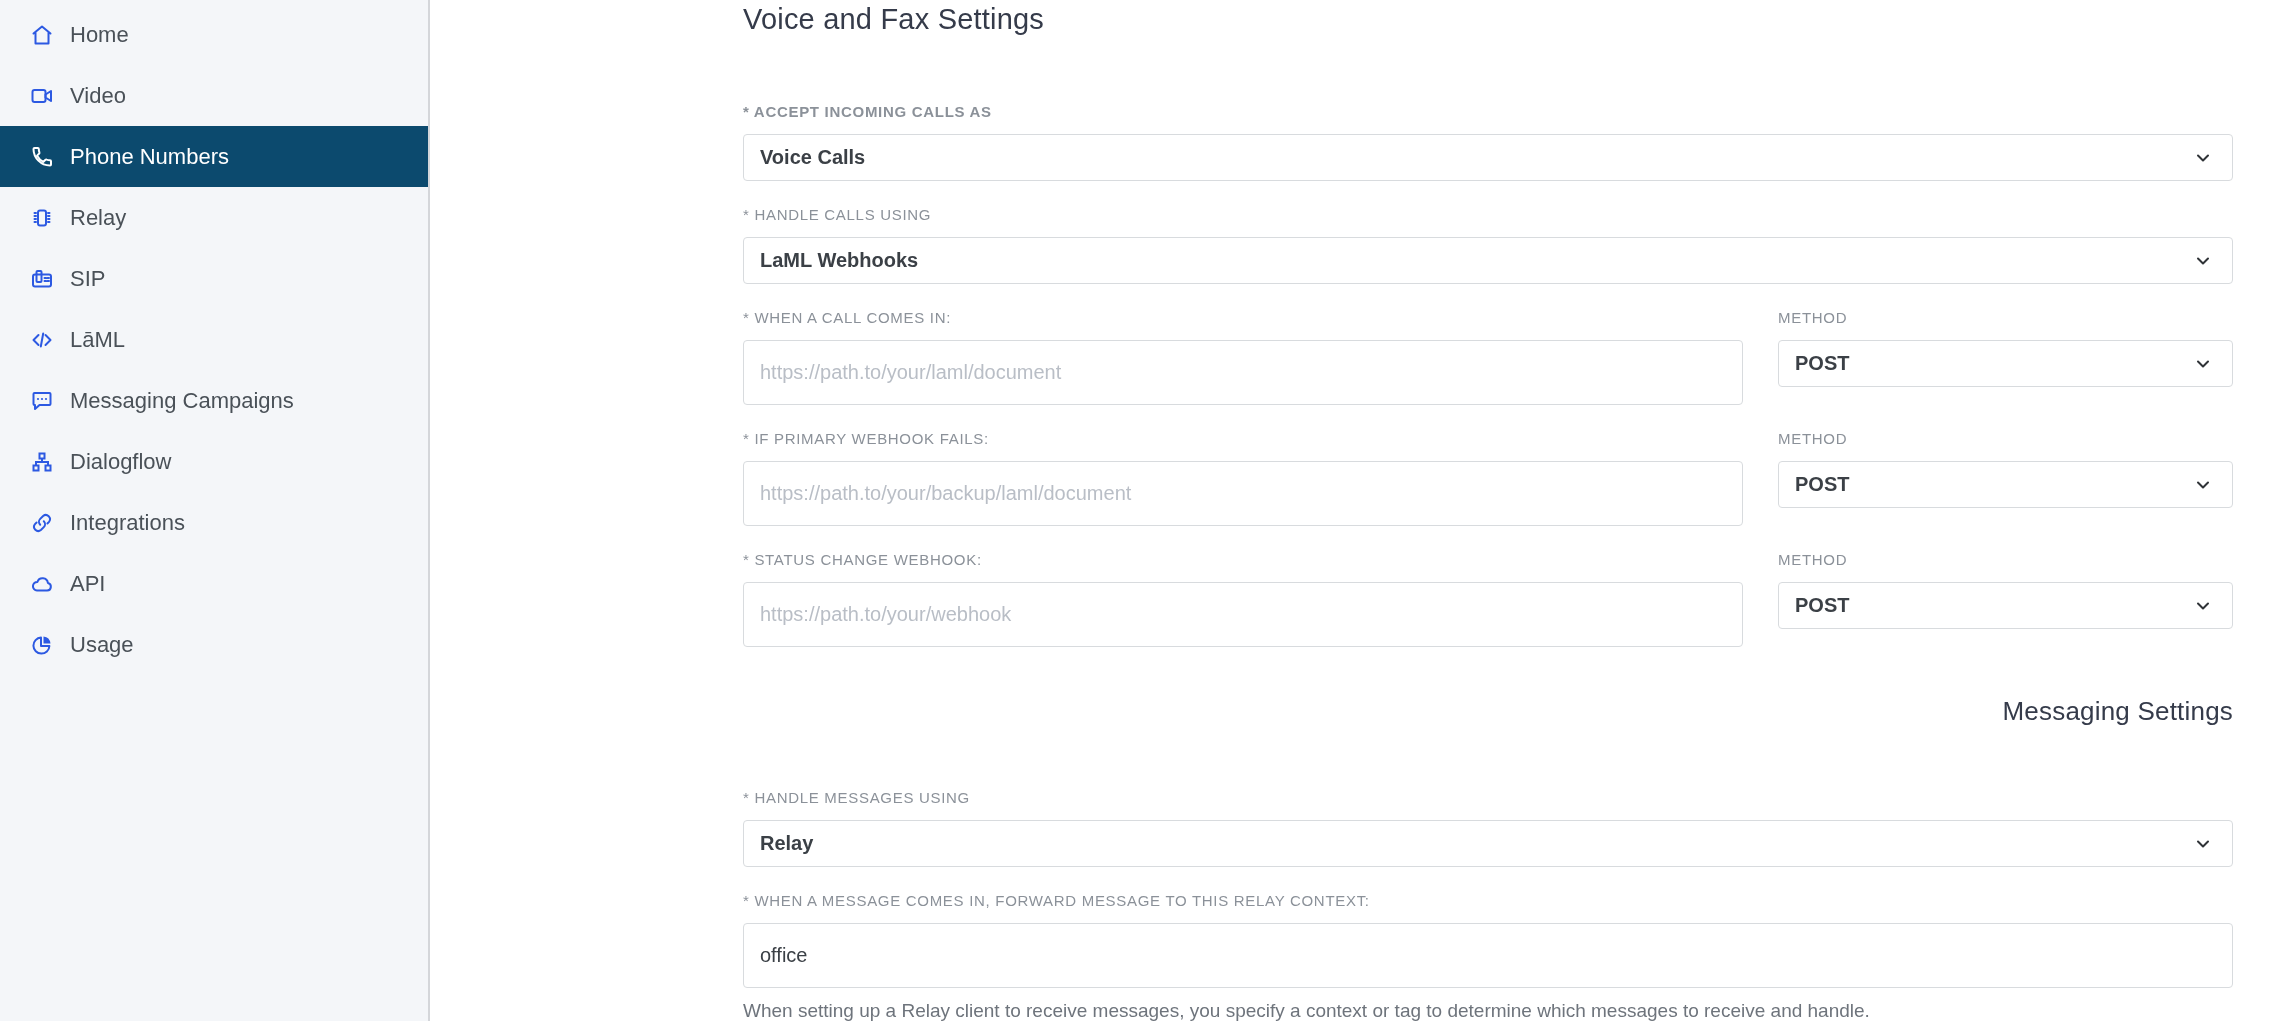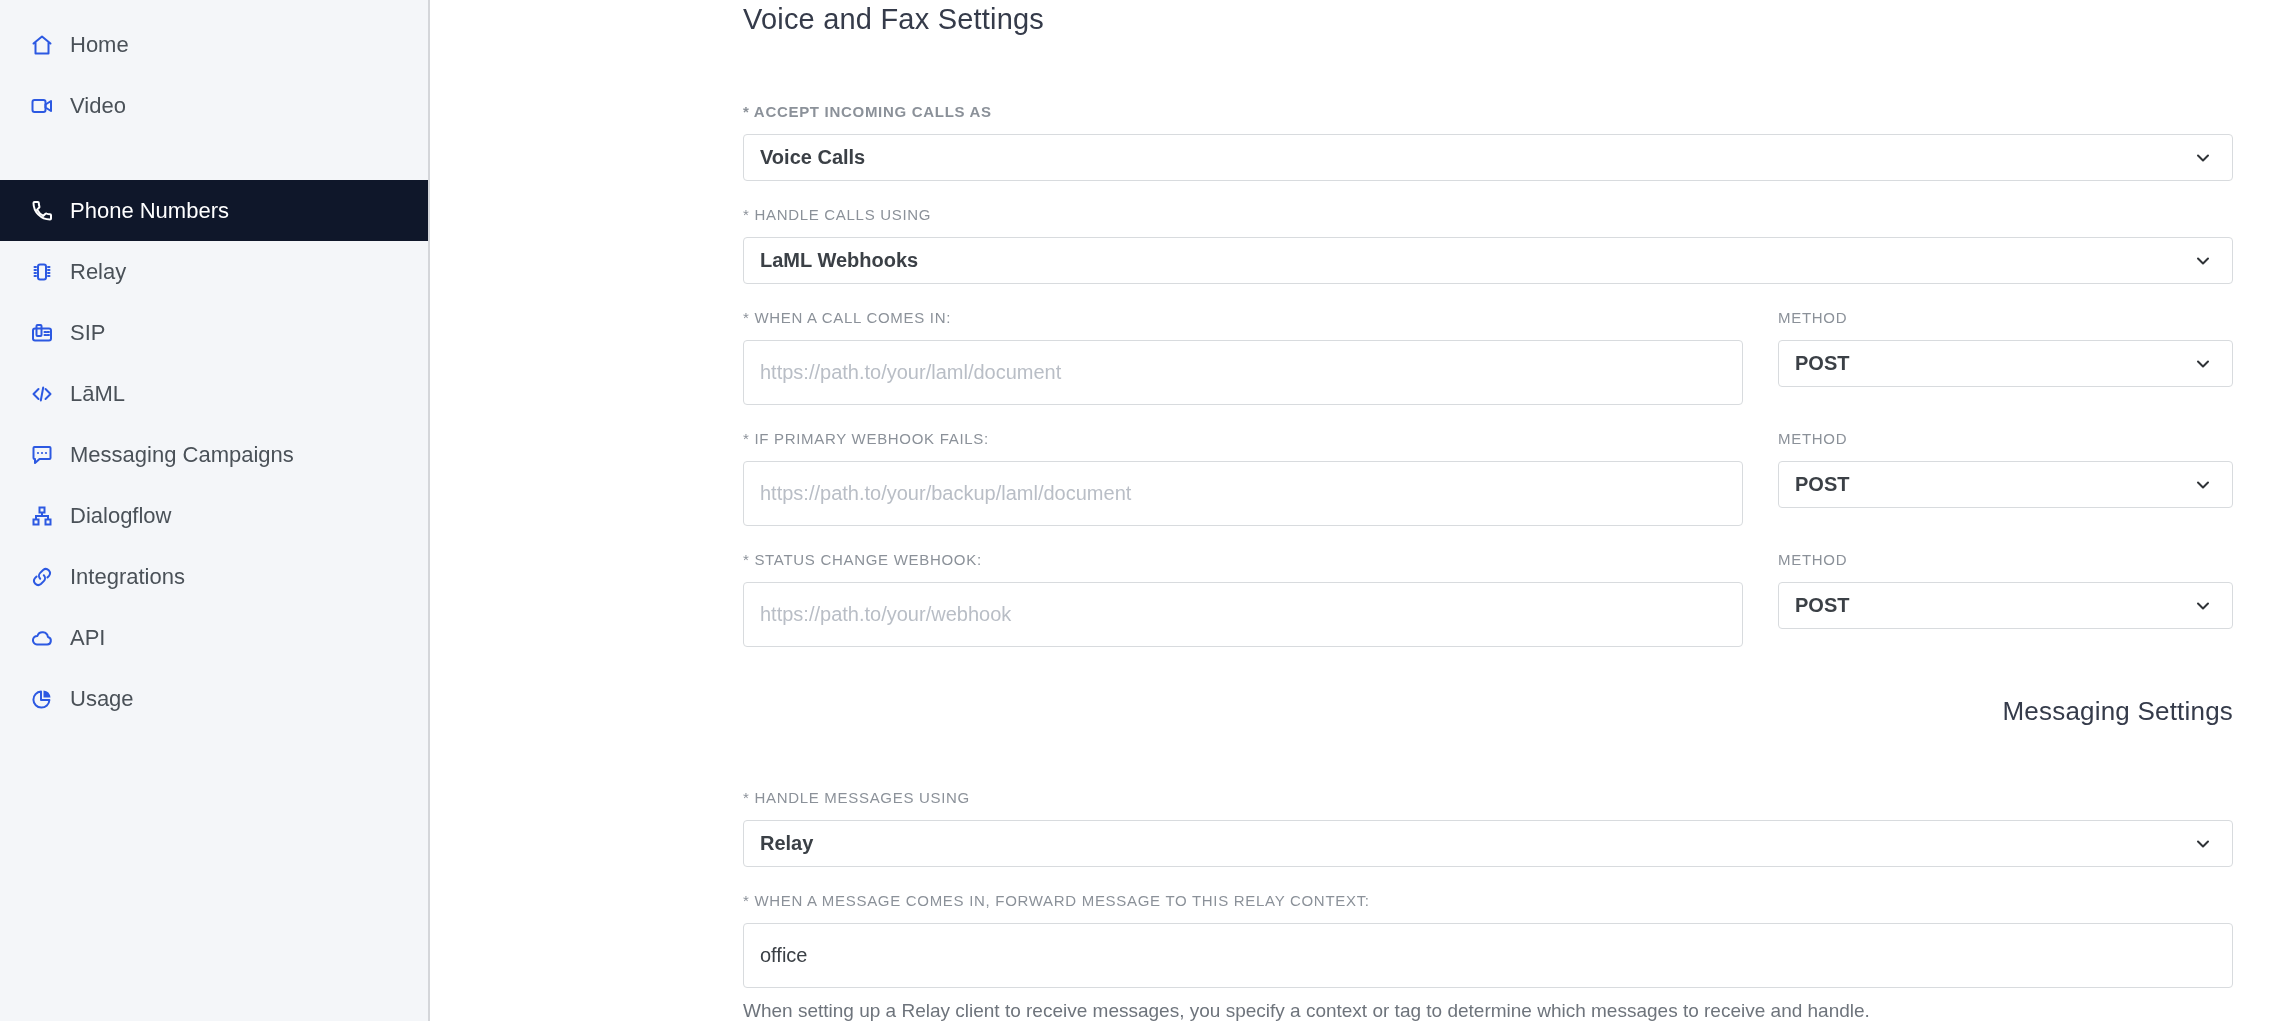--- a/index.html
+++ b/index.html
@@ -7,34 +7,34 @@
   body {
     font-family:"Liberation Sans","DejaVu Sans",sans-serif;
     background:#ffffff; color:#40454b; overflow:hidden;
   }
   .page { width:2288px; height:1021px; display:flex; }
 
   
   .sidebar {
     width:430px; min-width:430px; height:100%;
     background:#f4f6f9; border-right:2px solid #d4d6da;
-    padding-top:14px;
+    padding-top:4px;
   }
   .side-item {
     height:61px; display:flex; align-items:center;
     padding-left:30px; cursor:pointer;
     color:#4a5158; font-size:22px;
   }
   .side-item .icon {
     width:24px; height:24px; margin-right:16px;
     display:inline-flex; align-items:center; justify-content:center;
     color:#2c59e2; flex:0 0 auto;
   }
   .side-item .icon svg { width:24px; height:24px; }
-  .side-item.active { background:#0f172a; color:#ffffff;margin-top:44px; }
+  .side-item.active { background:#0c4a6e; color:#ffffff; }
   .side-item.active .icon { color:#ffffff; }
 
   
   .main { flex:1; padding:2px 0 0 313px; }
   .content { width:1490px; }
 
   h1.page-title {
     font-size:29px; font-weight:500; color:#353b4a;
     line-height:35px; letter-spacing:0.2px;
   }

